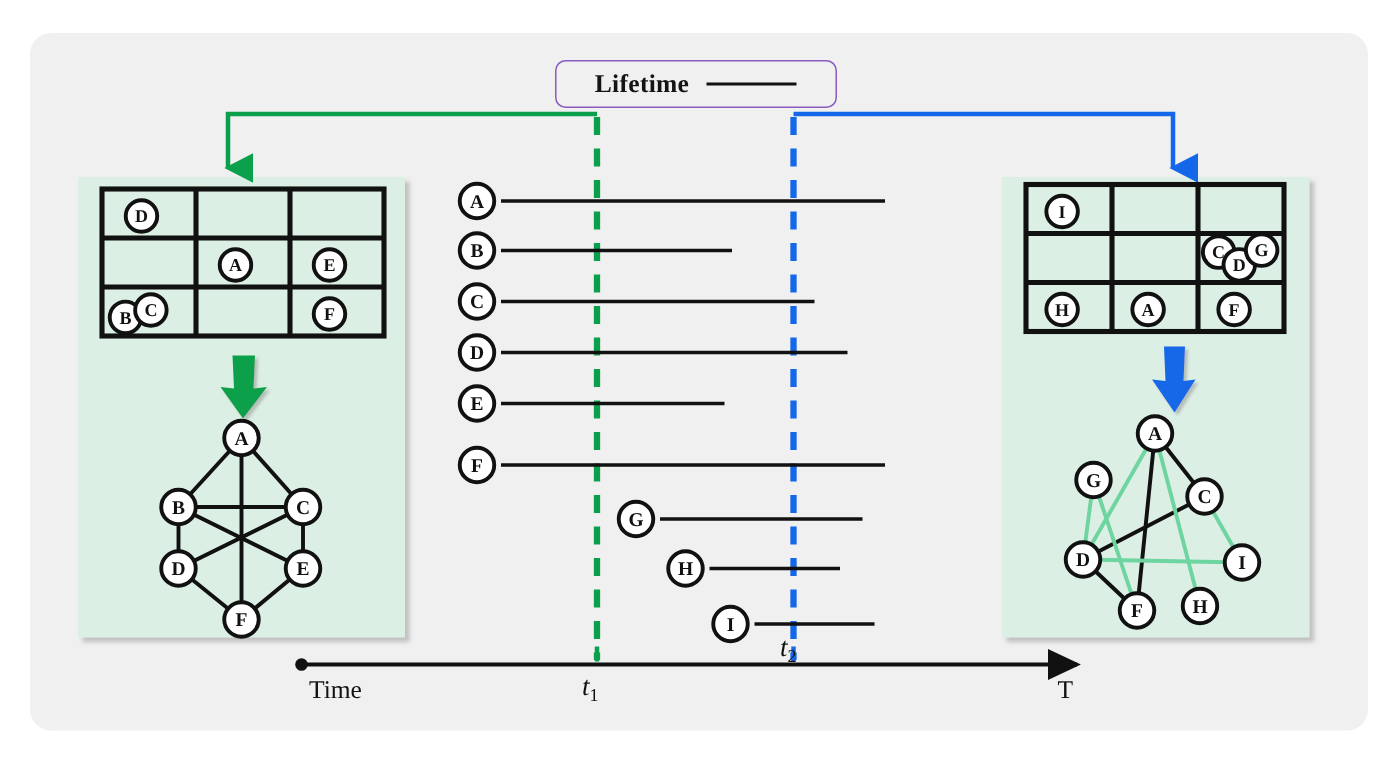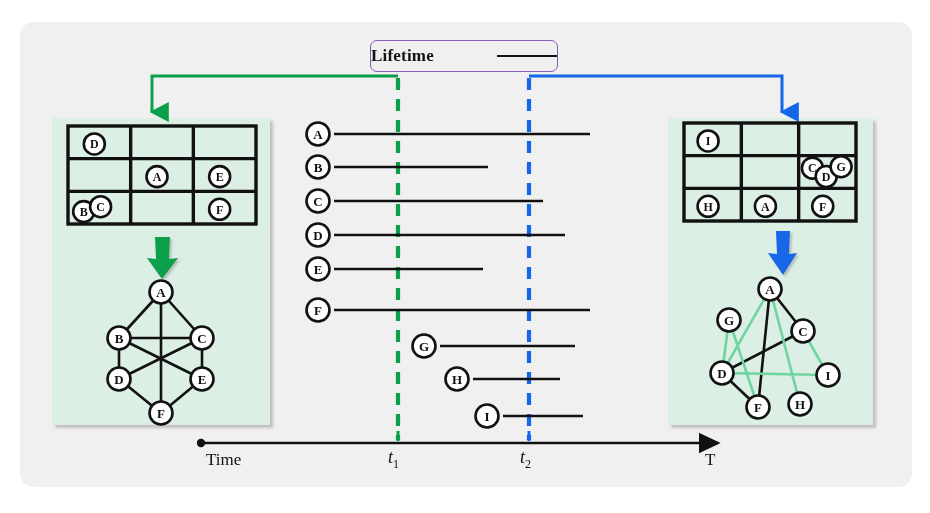--- a/index.html
+++ b/index.html
@@ -2,28 +2,28 @@
 <html><head>
 <meta charset="utf-8">
 <style>
   html,body{margin:0;padding:0;background:#ffffff;}
   body{width:930px;height:513px;font-family:"Liberation Serif",serif;}
   #root{position:relative;width:930px;height:513px;overflow:hidden;background:#ffffff;}
   .canvas-panel{position:absolute;left:20px;top:22px;width:892px;height:465px;background:#f0f0f0;border-radius:14px;}
   .svg-layer{position:absolute;left:0;top:0;width:930px;height:513px;}
   .legend-box{position:absolute;left:370px;top:40px;width:186px;height:30px;background:#f0f0f0;
               border:1.6px solid #8a5bbf;border-radius:7px;display:flex;align-items:center;
-              justify-content:space-between;gap:12px;}
+              justify-content:center;gap:12px;}
   .legend-label{font-size:17px;font-weight:bold;color:#141414;font-family:"Liberation Serif",serif;letter-spacing:.2px;}
   .legend-line{width:60px;height:0;border-top:2.6px solid #111;}
   .axis-text{position:absolute;font-family:"Liberation Serif",serif;color:#111;text-align:center;}
   .t-time{left:206px;top:450px;font-size:17px;}
   .t-T{left:705px;top:450px;font-size:17px;}
   .t-t1{left:388px;top:447px;font-size:18px;font-style:italic;}
-  .t-t2{left:520px;top:447px;font-size:18px;font-style:italic;}
+  .t-t2{left:520px;top:421px;font-size:18px;font-style:italic;}
   .t-sub{font-size:12px;font-style:normal;vertical-align:sub;}
 </style>
 </head>
 <body>
 
 <div id="root">
 
   <div class="canvas-panel"></div>
 
   <svg class="svg-layer" id="main-svg" viewBox="0 0 930 513">

